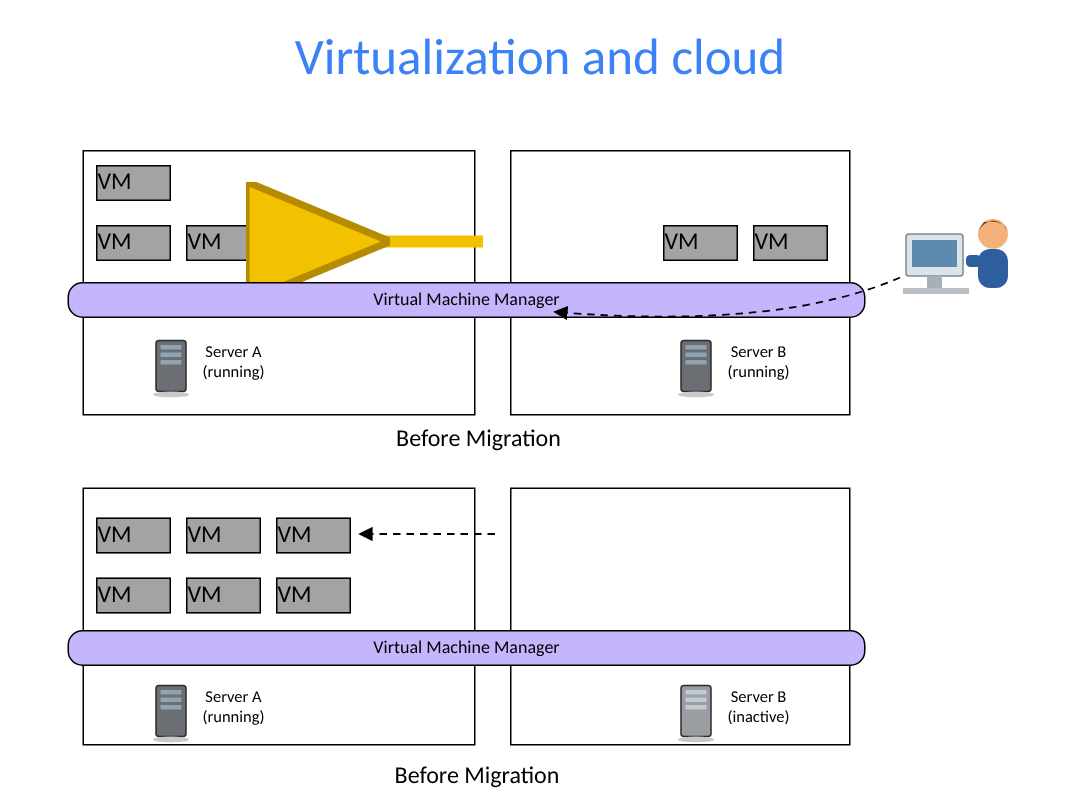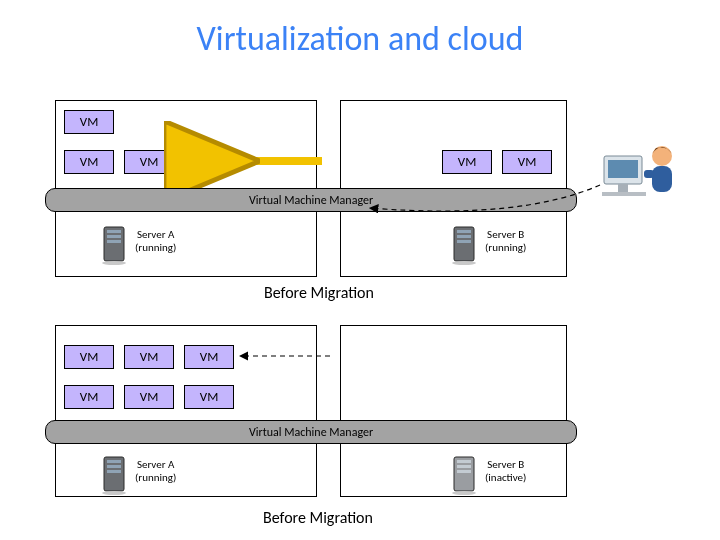--- a/index.html
+++ b/index.html
@@ -17,32 +17,32 @@
     color: #3b82f6;
   }
   .panel {
     position: absolute;
     border: 1.5px solid #000;
     background: #fff;
   }
   .vm {
     position: absolute;
     border: 1.5px solid #000;
-    background: #c4b5fd;
-    font-size: 13px;
-    text-align: center;
+    background: #a3a3a3;
+    font-size: 16px;
+    text-align: left;
     line-height: 22px;
     height: 22px;
     width: 48px;
   }
   .vmm {
     position: absolute;
     border: 1.5px solid #000;
     border-radius: 10px;
-    background: #a3a3a3;
+    background: #c4b5fd;
     font-size: 12px;
     text-align: center;
     line-height: 22px;
     height: 22px;
   }
   .server-label {
     position: absolute;
     font-size: 11px;
     line-height: 13px;
     text-align: center;

